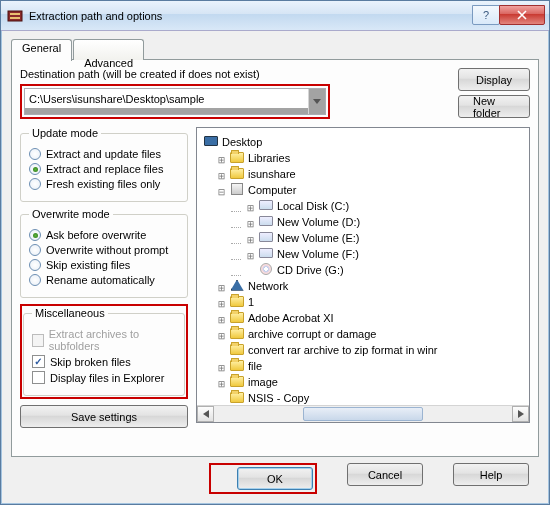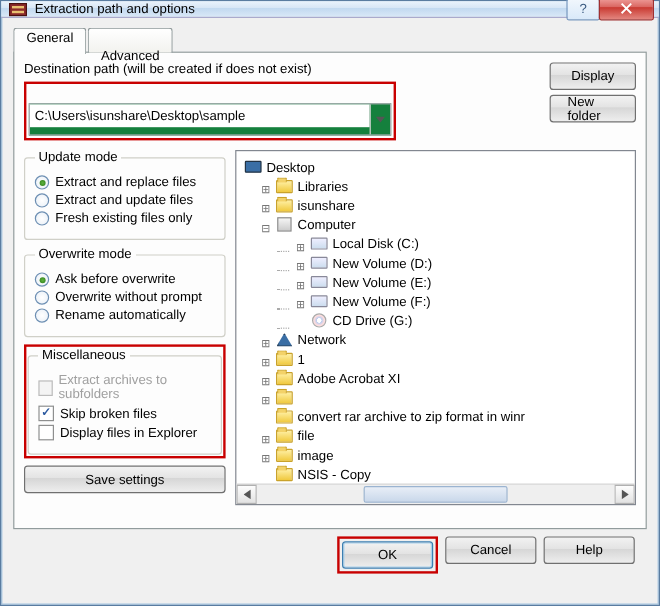--- a/index.html
+++ b/index.html
@@ -1,34 +1,34 @@
 <!DOCTYPE html>
 <html><head>
 <meta charset="utf-8">
 <style>
 * { box-sizing: border-box; font-family: "Segoe UI", Tahoma, sans-serif; font-size: 11px; }
 body { margin: 0; background: #fff; }
 .window { width: 550px; height: 505px; background: #f0f0f0; border: 1px solid #5a7ca0; box-shadow: 0 0 0 1px #a4c4e0 inset; position: relative; }
-.titlebar { height: 14px; background: linear-gradient(#eaf3fc, #d6e5f5 45%, #c2d9f0 46%, #d9e8f7); display: flex; align-items: center; padding: 0 0 0 6px; border-bottom: 1px solid #aac; }
+.titlebar { height: 30px; background: linear-gradient(#eaf3fc, #d6e5f5 45%, #c2d9f0 46%, #d9e8f7); display: flex; align-items: center; padding: 0 0 0 6px; border-bottom: 1px solid #aac; }
 .titlebar .tb-icon { width: 16px; height: 16px; margin-right: 6px; }
 .titlebar .tb-title { flex: 1; color: #000; }
 .tb-btns { display: flex; height: 22px; margin-right: 4px; gap: 0; }
 .tb-btn { width: 28px; height: 20px; border: 1px solid #7a9ac0; border-radius: 0 0 2px 2px; display: flex; align-items: center; justify-content: center; margin-left: -1px; background: linear-gradient(#f3f8fd,#d9e9f9); }
 .tb-btn.close { width: 46px; background: linear-gradient(#f1a3a0,#d9645f 45%,#c93a32 46%,#e3867f); border-color: #a03030; color: #fff; }
 .tb-btn svg { width: 10px; height: 10px; }
 .content { padding: 8px 10px 6px 10px; }
 .tabstrip { display: flex; height: 21px; margin-bottom: -1px; position: relative; z-index: 2; }
 .tab { padding: 17px 10px 0 10px; border: 1px solid #919b9c; border-bottom: none; background: linear-gradient(#fff,#f2f2ee); border-radius: 3px 3px 0 0; margin-right: 1px; }
 .tab.active { background: #fdfdfd; padding-top: 2px; height: 22px; }
 .panel { border: 1px solid #919b9c; background: #fdfdfd; padding: 8px; height: 398px; }
 .dest-row { display: flex; align-items: flex-start; gap: 3px; }
 .dest-left { flex: 1; }
 .dest-label { margin-bottom: 4px; }
 .combo-wrap { border: 2px solid #c80000; padding: 2px; display: inline-block; width: 310px; }
-.combo { display: flex; border: 1px solid #abadb3; background: #15803d; height: 27px; margin-top: 14px; }
+.combo { display: flex; border: 1px solid #abadb3; background: #a3a3a3; height: 27px; }
 .combo input { border: none; flex: 1; padding: 0 4px; outline: none; height: 19px; }
 .combo .drop { width: 17px; border-left: 1px solid #d5d5d5; display: flex; align-items: center; justify-content: center; }
 .sidebtns { display: flex; flex-direction: column; gap: 4px; }
 .btn { height: 23px; border: 1px solid #707070; border-radius: 3px; background: linear-gradient(#f2f2f2,#e3e3e3 45%,#d6d6d6 46%,#eee); padding: 0 14px; display: inline-flex; align-items: center; justify-content: center; cursor: default; }
 .btn.wide { width: 72px; }
 .main-cols { display: flex; gap: 8px; margin-top: 8px; }
 .leftcol { width: 168px; }
 .rightcol { flex: 1; border: 1px solid #828790; background: #fff; height: 296px; overflow: hidden; position: relative; display: flex; flex-direction: column; }
 fieldset { border: 1px solid #d0d0c8; border-radius: 3px; margin: 0 0 6px 0; padding: 6px 8px 8px 8px; }
 legend { padding: 0 3px; }
@@ -46,21 +46,21 @@
 .tree-row { display: flex; align-items: flex-end; height: 16px; gap: 3px; }
 .exp { width: 9px; height: 9px; display: inline-flex; align-items: center; justify-content: center; font-size: 9px; color: #777; }
 .tree-row .ico { width: 16px; height: 14px; display: inline-flex; align-items: center; justify-content: center; }
 .ind0 { padding-left: 2px; } .ind1 { padding-left: 16px; } .ind2 { padding-left: 30px; }
 .hscroll { height: 17px; background: #f0f0f0; border-top: 1px solid #d4d4d4; display: flex; }
 .hscroll .sbtn { width: 17px; border: 1px solid #b0b0b0; background: linear-gradient(#fdfdfd,#e2e2e2); display:flex;align-items:center;justify-content:center; }
 .hscroll .track { flex: 1; background: #efefef; position: relative; }
 .hscroll .thumb { position: absolute; left: 30%; width: 40%; top: 1px; bottom: 1px; background: linear-gradient(#e8eef7,#c9d8ea); border: 1px solid #9bb4d1; border-radius: 2px; }
 .button-row { display: flex; justify-content: flex-end; gap: 6px; padding: 6px 10px 0 0; }
 .button-row .okwrap { border: 2px solid #c80000; padding: 2px; }
-.button-row .btn { width: 76px; }
+.button-row .btn { width: 76px; margin-left: 24px; }
 .btn.default { border: 1px solid #3c7fb1; box-shadow: 0 0 0 1px #a5d0ec inset; }
 .folder-ico { width:14px; height:11px; background: linear-gradient(#fff0a5,#f0c93e); border:1px solid #c9a22b; border-radius: 1px; position:relative; }
 .folder-ico::before { content:""; position:absolute; top:-3px; left:0; width:6px; height:3px; background:#f3d269; border:1px solid #c9a22b; border-bottom:none; border-radius:1px 1px 0 0; }
 .disk-ico { width:14px; height:10px; background:linear-gradient(#eef,#cde); border:1px solid #889; border-radius:1px; }
 .cd-ico { width:12px; height:12px; border-radius:50%; background: radial-gradient(#fff 25%, #bce 30%, #fdd 60%, #ddd); border:1px solid #aaa; }
 .monitor-ico { width:14px;height:10px;background:#3a6ea5;border:1px solid #234;border-radius:1px; }
 .pc-ico { width:12px;height:12px;background:linear-gradient(#f5f5f5,#ccc);border:1px solid #888; }
 .net-ico { width:13px;height:11px;background:#3a6ea5;border:1px solid #234;clip-path: polygon(0 100%,50% 0,100% 100%); }
 .dotted::before { content:""; display:inline-block; width:10px; border-top:1px dotted #aaa; vertical-align:middle; margin-right:2px; }
 </style>
@@ -116,42 +116,46 @@
           <div class="btn wide">Display</div>
           <div class="btn wide">New folder</div>
         </div>
       </div>
 
       <div class="main-cols">
         <div class="leftcol">
           <fieldset>
             <legend>Update mode</legend>
             <div class="radio-row">
+                <span class="radio"></span>
+                <span>Extract and update files</span>
+              </div>
+            <div class="radio-row">
                 <span class="radio sel"></span>
                 <span>Extract and replace files</span>
               </div>
             <div class="radio-row">
                 <span class="radio"></span>
-                <span>Extract and update files</span>
-              </div>
-            <div class="radio-row">
-                <span class="radio"></span>
                 <span>Fresh existing files only</span>
               </div>
           </fieldset>
 
           <fieldset>
             <legend>Overwrite mode</legend>
             <div class="radio-row">
                 <span class="radio sel"></span>
                 <span>Ask before overwrite</span>
               </div>
             <div class="radio-row">
                 <span class="radio"></span>
                 <span>Overwrite without prompt</span>
+              </div>
+            <div class="radio-row">
+                <span class="radio"></span>
+                <span>Skip existing files</span>
               </div>
             <div class="radio-row">
                 <span class="radio"></span>
                 <span>Rename automatically</span>
               </div>
           </fieldset>
 
           <div class="misc-box">
           <fieldset style="margin:0;">
             <legend>Miscellaneous</legend>
@@ -258,20 +262,21 @@
                 <span class="ico">
                   <span class="folder-ico"></span>
                 </span>
                 <span>Adobe Acrobat XI</span>
               </div>
             <div class="tree-row ind1">
                 <span class="exp">⊞</span>
                 <span class="ico">
                   <span class="folder-ico"></span>
                 </span>
+                <span>archive corrupt or damage</span>
               </div>
             <div class="tree-row ind1">
                 <span class="exp"></span>
                 <span class="ico">
                   <span class="folder-ico"></span>
                 </span>
                 <span>convert rar archive to zip format in winr</span>
               </div>
             <div class="tree-row ind1">
                 <span class="exp">⊞</span>

